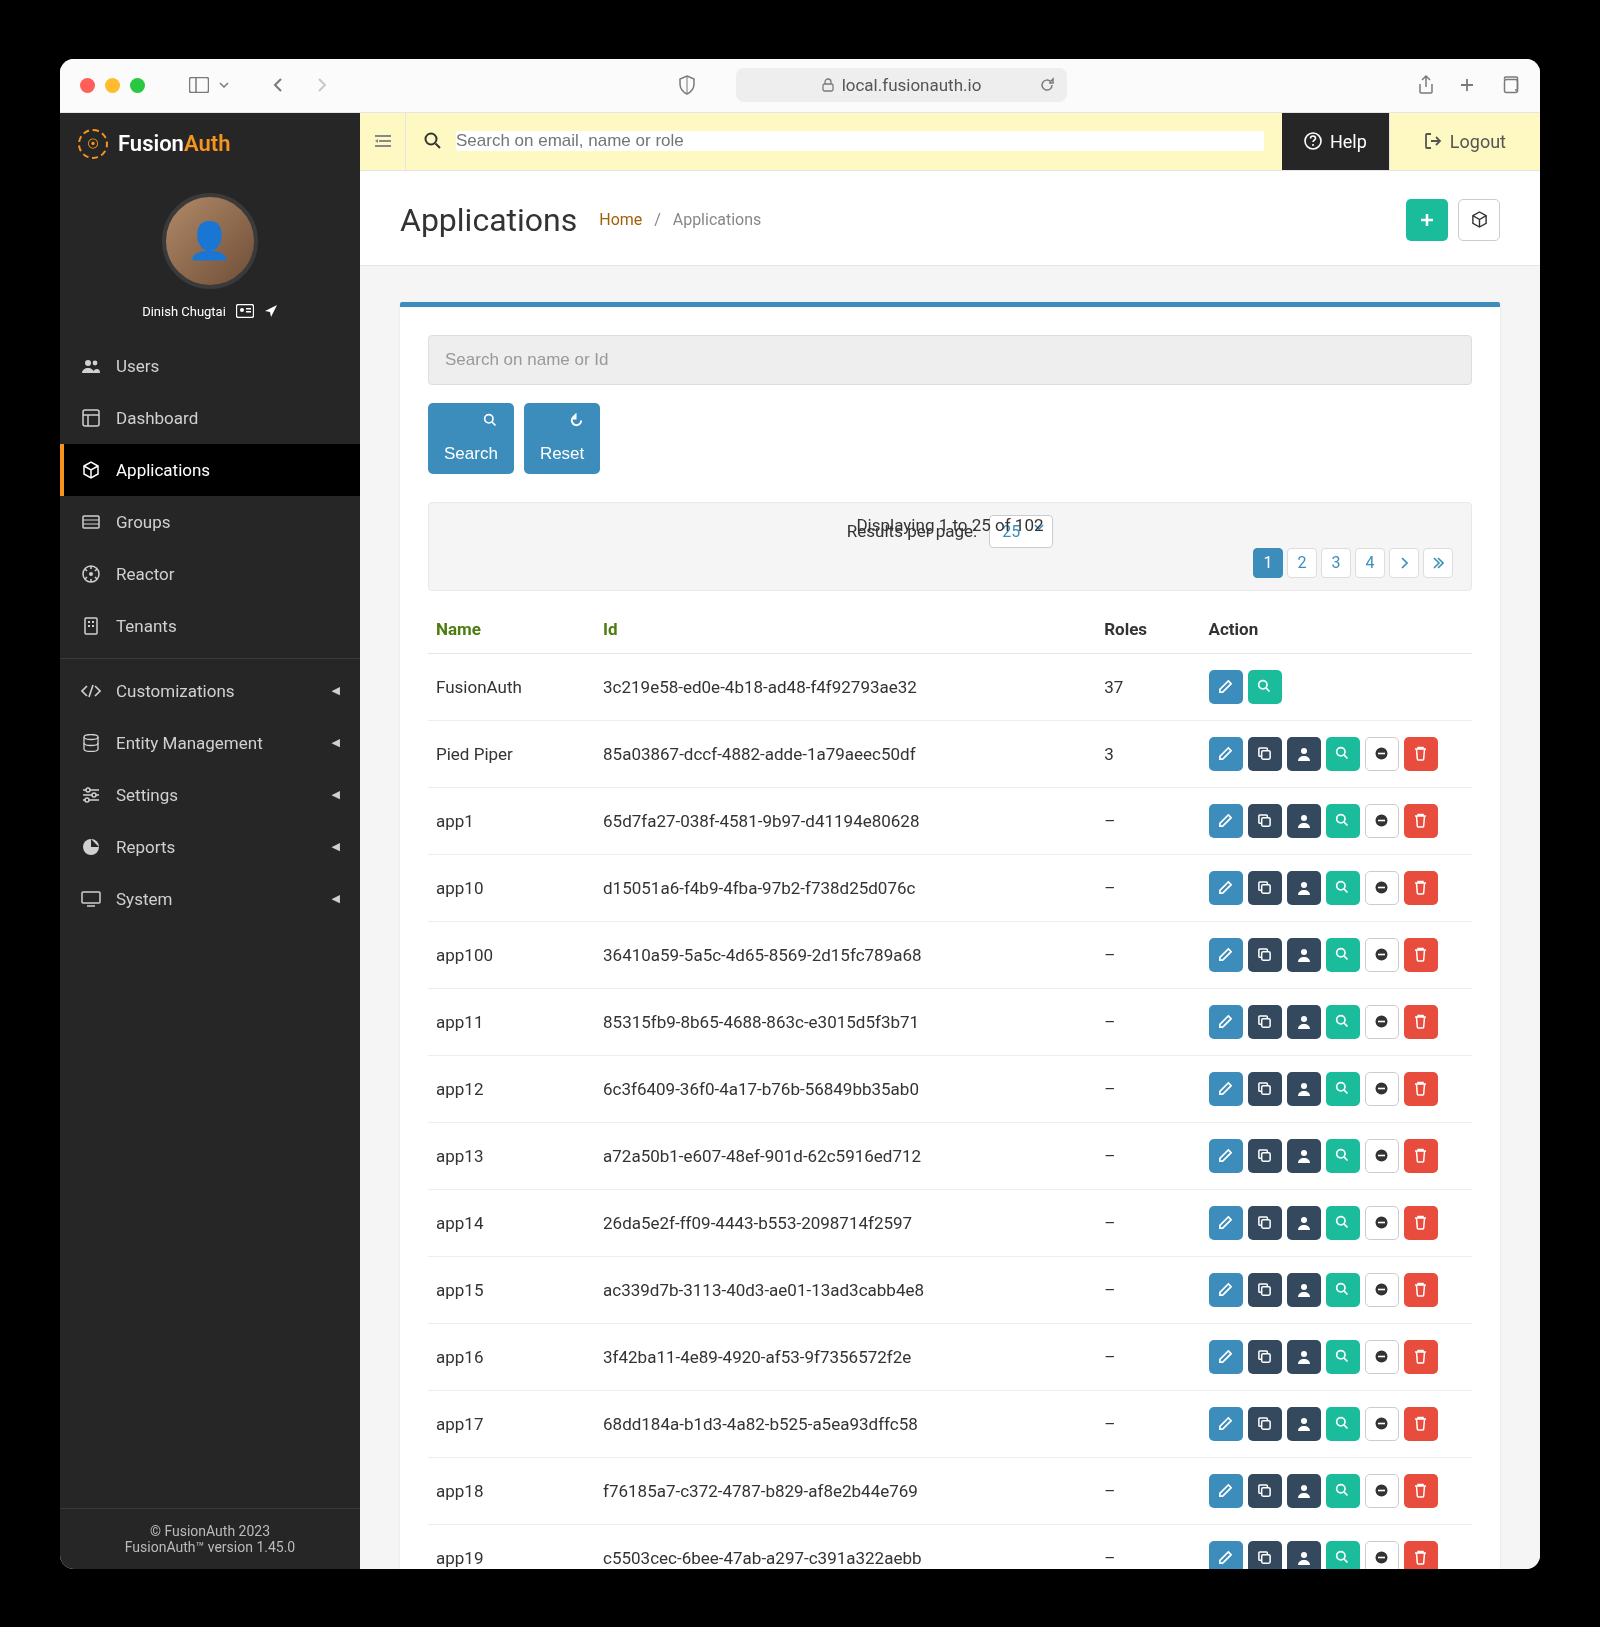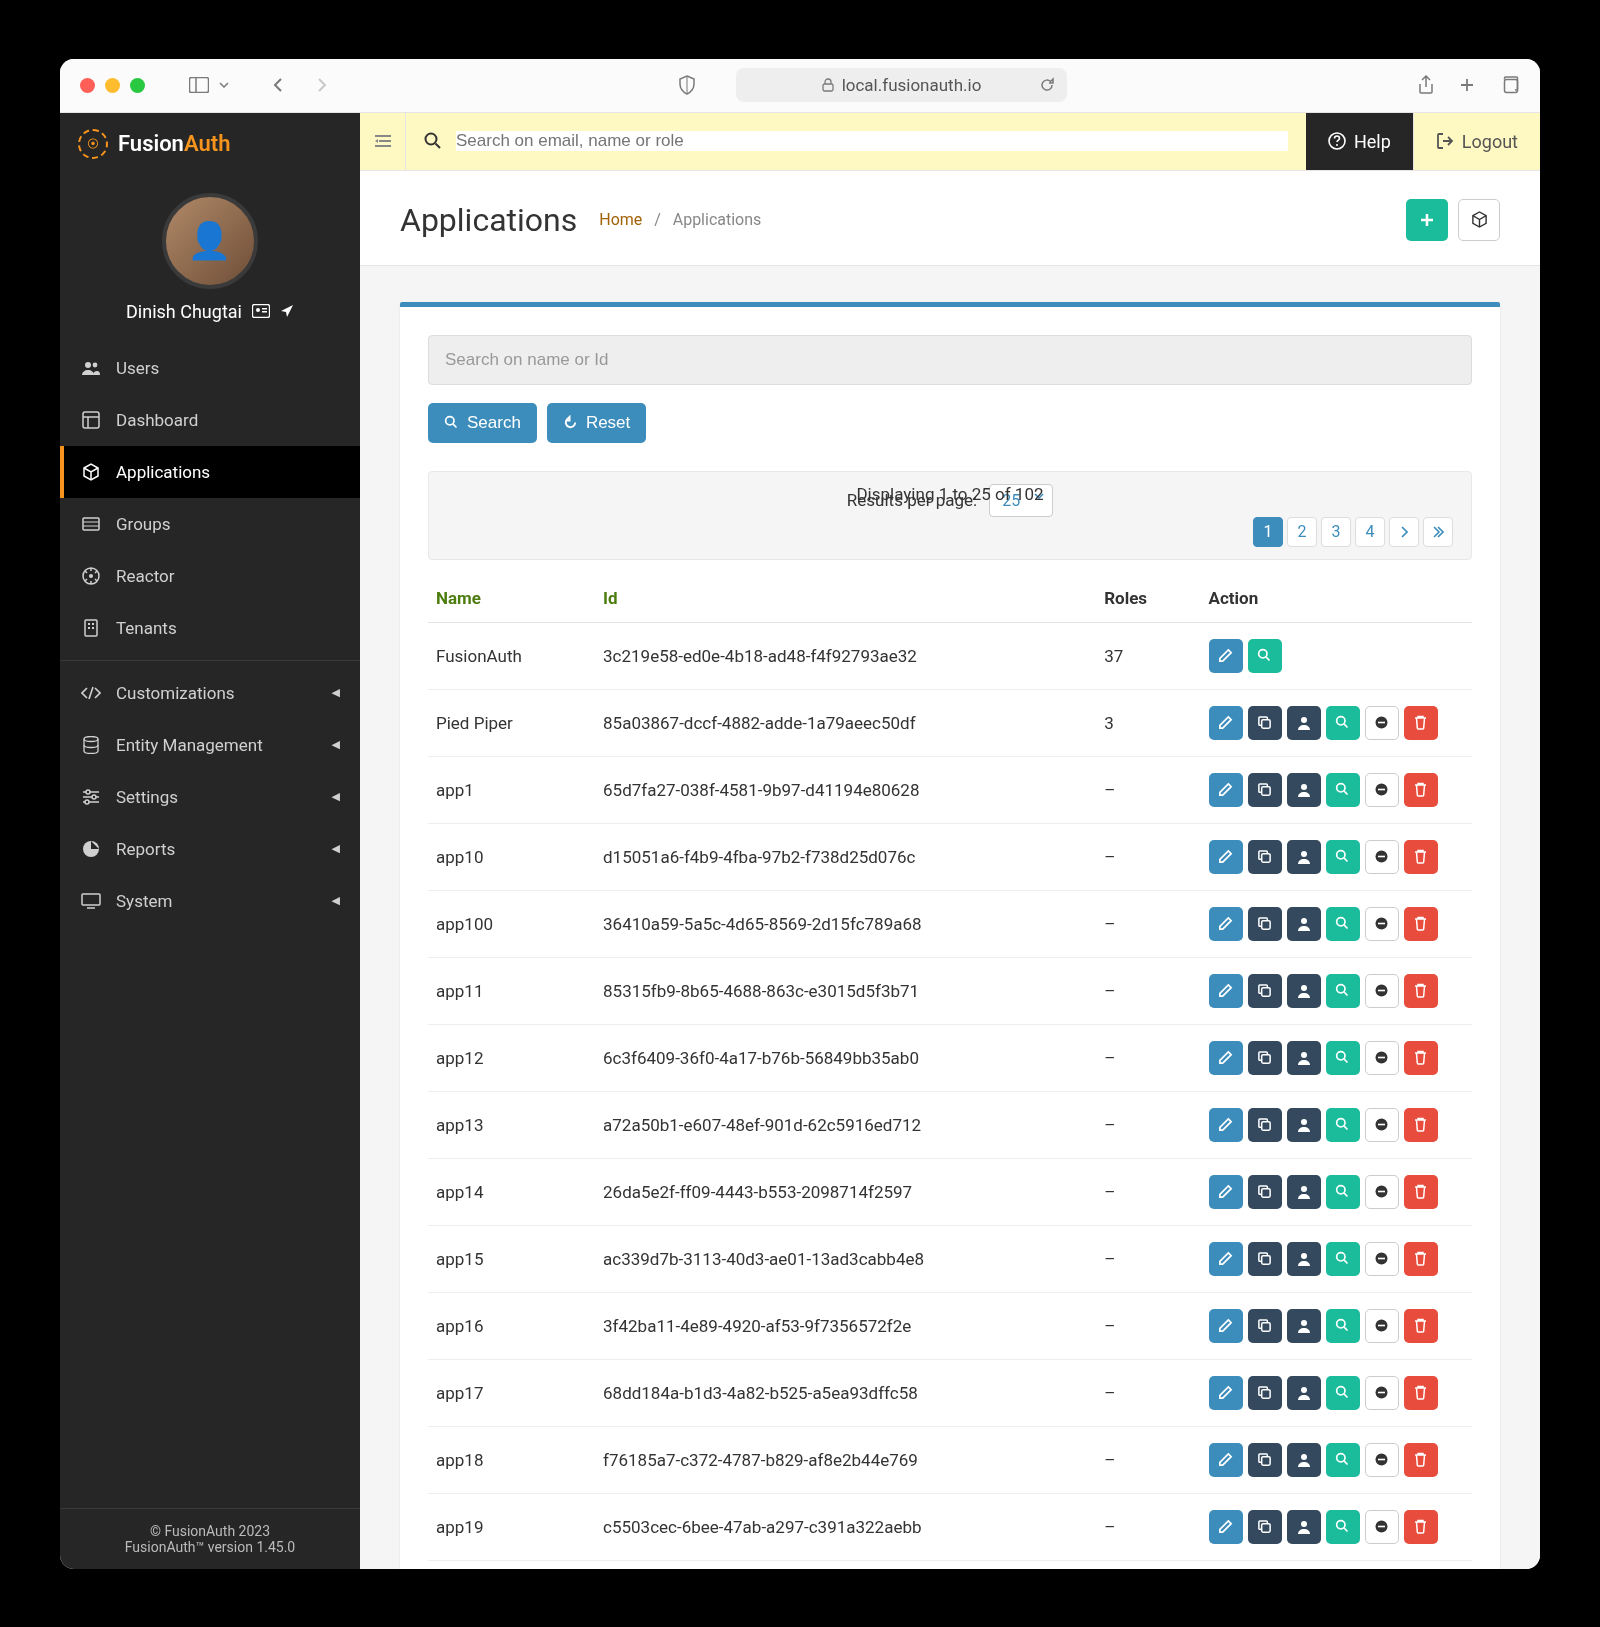--- a/index.html
+++ b/index.html
@@ -77,21 +77,21 @@
 .brand-text { font-size: 22px; font-weight: 600; color: #fff; }
 .brand-text .accent { color: #f7941e; }
 .profile { text-align: center; padding: 18px 0 12px; }
 .avatar {
   width: 96px; height: 96px; border-radius: 50%;
   background: linear-gradient(135deg,#b08968,#6f4e37);
   margin: 0 auto 12px;
   border: 4px solid #3a3a3a;
   display:flex;align-items:center;justify-content:center;color:#fff;font-size:36px;
 }
-.profile-name { color: #fff; font-size: 18px; display: inline-flex; gap: 10px; align-items: center; }
+.profile-name { color: #fff; font-size: 13px; display: inline-flex; gap: 10px; align-items: center; }
 .nav { padding-top: 8px; }
 .nav-item {
   display: flex; align-items: center; gap: 14px;
   padding: 16px 20px; font-size: 17px; color: #d0d0d0;
   cursor: pointer;
 }
 .nav-item.active { background: #000; color: #fff; border-left: 4px solid #f7941e; padding-left: 16px; }
 .nav-item .nav-icon { width: 22px; display: inline-flex; justify-content: center; }
 .nav-item .chev { margin-left: auto; font-size: 11px; }
 .nav-divider { border-top: 1px solid #3a3a3a; margin: 6px 0; }
@@ -112,21 +112,21 @@
 }
 .search-wrap { flex: 1; display: flex; align-items: center; padding: 0 18px; gap: 14px; }
 .search-wrap input {
   border: none; outline: none; font-size: 17px; flex: 1; color: #333;
 }
 .help-btn {
   background: #262626; color: #fff; height: 58px; padding: 0 22px;
   display: flex; align-items: center; gap: 8px; font-size: 18px;
 }
 .logout-btn {
-  height: 58px; padding: 0 22px; display: flex; align-items: center; gap: 8px;
+  height: 58px; padding: 0 34px; display: flex; align-items: center; gap: 8px;
   font-size: 18px; color: #555; border-left: 1px solid #e5e5e5;
 }
 
 .page-header {
   background: #fff; padding: 28px 40px 24px; border-bottom: 1px solid #e5e5e5;
   display: flex; align-items: center;
 }
 .page-title { font-size: 32px; font-weight: 400; margin-right: 22px; color: #333; }
 .breadcrumb { font-size: 16px; color: #888; }
 .breadcrumb a { color: #a16207; text-decoration: none; }
@@ -144,21 +144,21 @@
   padding: 28px; box-shadow: 0 1px 3px rgba(0,0,0,0.08);
 }
 .filter-input {
   width: 100%; background: #eee; border: 1px solid #ddd; border-radius: 4px;
   padding: 14px 16px; font-size: 17px; color: #333;
 }
 .filter-input::placeholder { color: #999; }
 .filter-btns { margin-top: 18px; display: flex; gap: 10px; }
 .btn {
   padding: 10px 16px; border-radius: 5px; font-size: 17px; cursor: pointer;
-  display: inline-flex; align-items: center; gap: 8px; border: none;
+  display: inline-flex; align-items: flex-end; gap: 16px; border: none; flex-direction: column;
 }
 .btn-blue { background: #3c8dbc; color: #fff; }
 
 .pager-row {
   margin-top: 28px; background: #f5f5f5; border: 1px solid #e8e8e8;
   border-radius: 4px; padding: 12px 18px; display: flex; align-items: center;
   font-size: 17px; color: #333;
 }
 .per-page { display: flex; align-items: center; gap: 12px; }
 .per-select {

